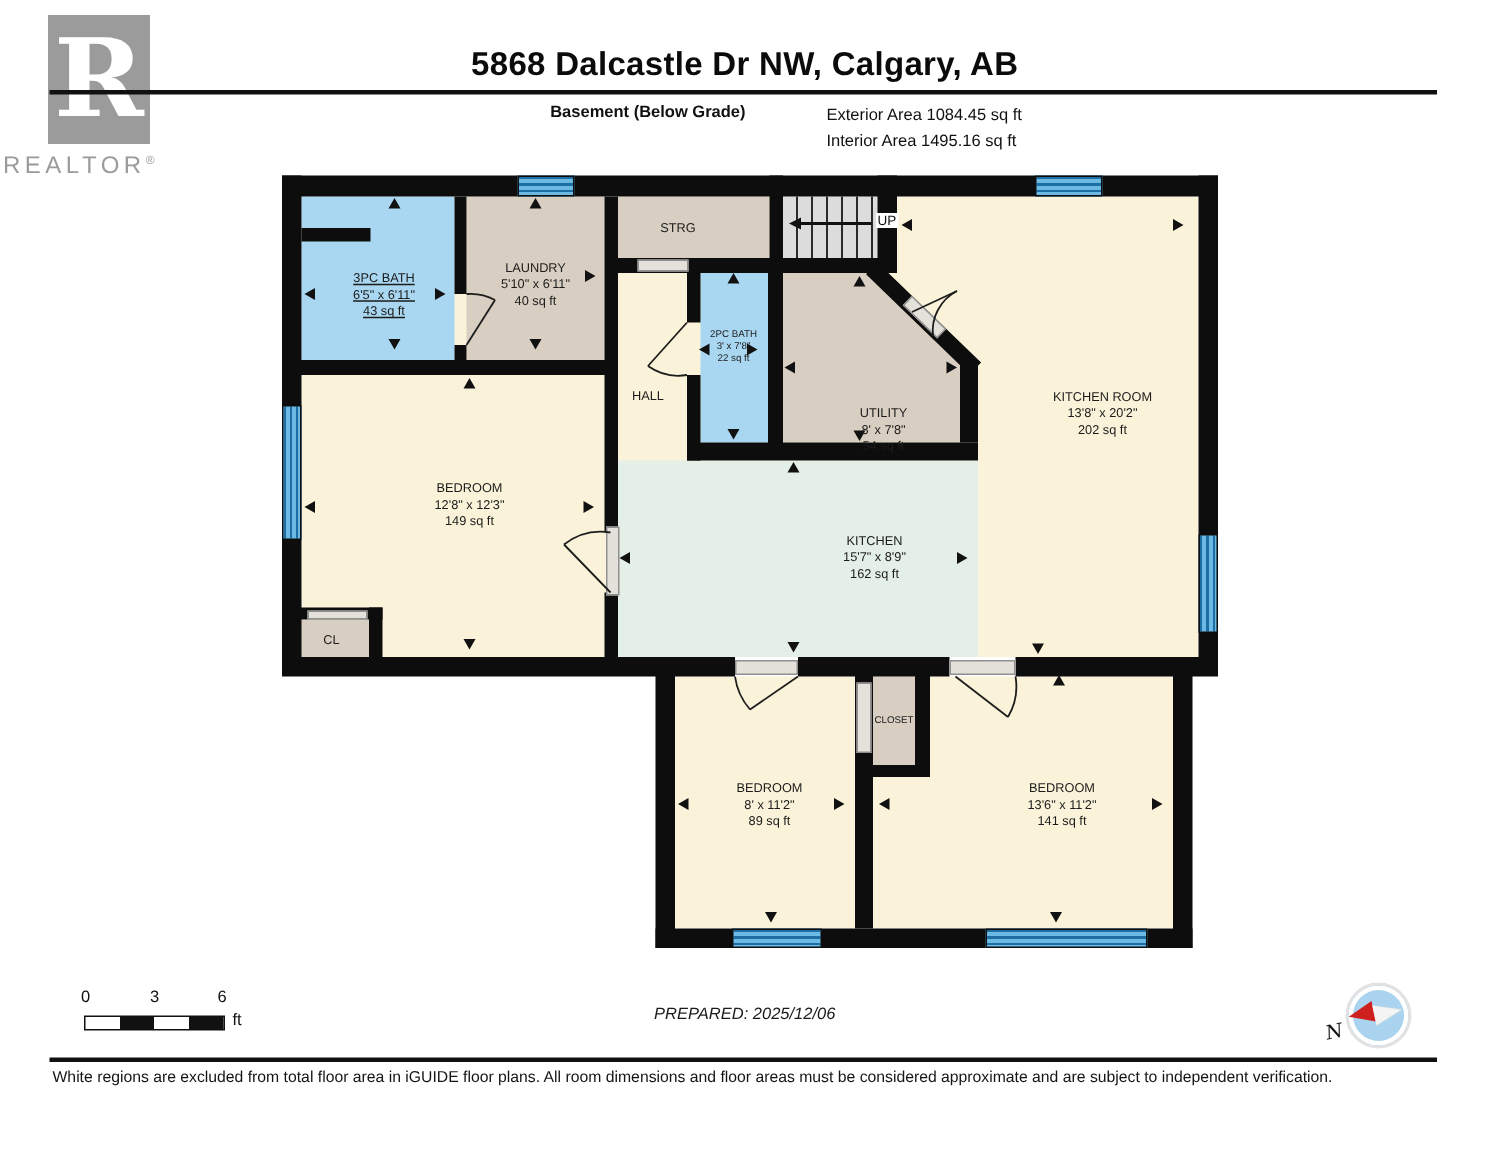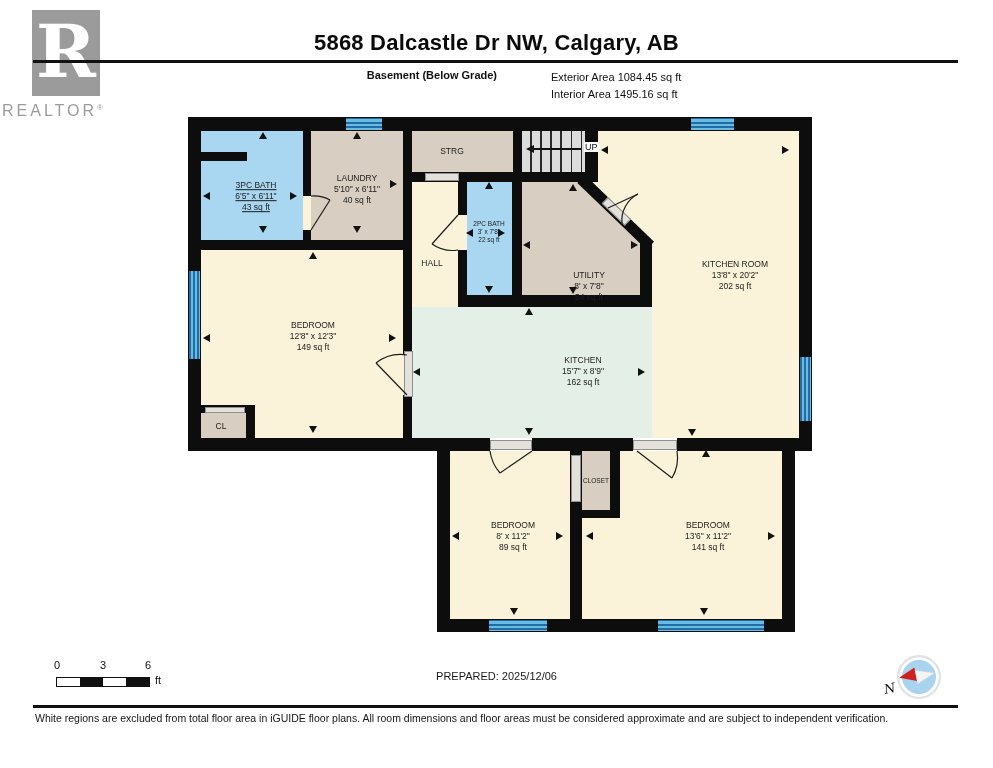--- a/index.html
+++ b/index.html
@@ -32,21 +32,21 @@
   .subL{position:absolute;left:0;top:69px;width:497px;text-align:right;font-size:11px;font-weight:bold;color:#111;}
   .subR{position:absolute;left:506px;top:69px;font-size:11px;color:#111;line-height:17px;margin-left:45px;}
   
   .logoR{position:absolute;left:32px;top:10px;width:68px;height:86px;background:#9b9b9b;color:#fff;font-family:"DejaVu Serif",serif;font-weight:bold;font-size:72px;line-height:84px;text-align:center;}
   .logoTxt{position:absolute;left:2px;top:102px;width:128px;font-size:16px;letter-spacing:3px;color:#9b9b9b;font-family:"Liberation Sans",sans-serif;}
   .logoTxt sup{font-size:8px;letter-spacing:0;}
   
   .scaleNum{position:absolute;top:659px;transform:translateX(-50%);font-size:11px;color:#111;}
   .scaleBar{position:absolute;left:56px;top:677px;width:92px;height:8px;border:1px solid #111;background:linear-gradient(to right,#fff 0 23px,#111 23px 46px,#fff 46px 69px,#111 69px 92px);}
   .ftLbl{position:absolute;left:155px;top:674px;font-size:11px;color:#111;}
-  .prepared{position:absolute;left:0;top:670px;width:993px;text-align:center;font-size:11px;color:#1a1a1a;}
+  .prepared{position:absolute;left:0;top:670px;width:993px;text-align:center;font-size:11px;color:#1a1a1a;font-style:italic;}
   .compass{position:absolute;left:897px;top:655px;width:40px;height:40px;border-radius:50%;background:#a9d3ee;border:2px solid #e2e2e2;box-shadow:inset 0 0 0 3px #fff;}
   .needleR{position:absolute;left:899px;top:669px;width:0;height:0;border-top:7px solid transparent;border-bottom:7px solid transparent;border-right:17px solid #cf2020;transform:rotate(-12deg);}
   .needleW{position:absolute;left:916px;top:668px;width:0;height:0;border-top:7px solid transparent;border-bottom:7px solid transparent;border-left:19px solid #f4f4f4;filter:drop-shadow(0 0 .5px #8aa);transform:rotate(-12deg);}
   .northN{position:absolute;left:884px;top:681px;font-family:"DejaVu Serif",serif;font-style:italic;font-size:13px;color:#111;transform:rotate(-12deg);}
   .disclaimer{position:absolute;left:35px;top:712px;width:923px;font-size:10.5px;color:#151515;}
   .uplabel{position:absolute;left:584px;top:142px;font-size:9px;color:#111;background:#fff;padding:0 1px;}
   .uparrowline{position:absolute;left:534px;top:148px;width:47px;height:2px;background:#111;}
   .uparrowhead{position:absolute;left:526px;top:145px;width:0;height:0;border-top:4px solid transparent;border-bottom:4px solid transparent;border-right:8px solid #111;}
   .diagwall{position:absolute;left:585px;top:175px;width:96px;height:11px;background:#0d0d0d;transform:rotate(44deg);transform-origin:top left;}
   .diagslab{position:absolute;left:608px;top:197px;width:32px;height:9px;background:#e3e1da;border:1px solid #8f8f8f;transform:rotate(44deg);transform-origin:top left;box-sizing:border-box;}

